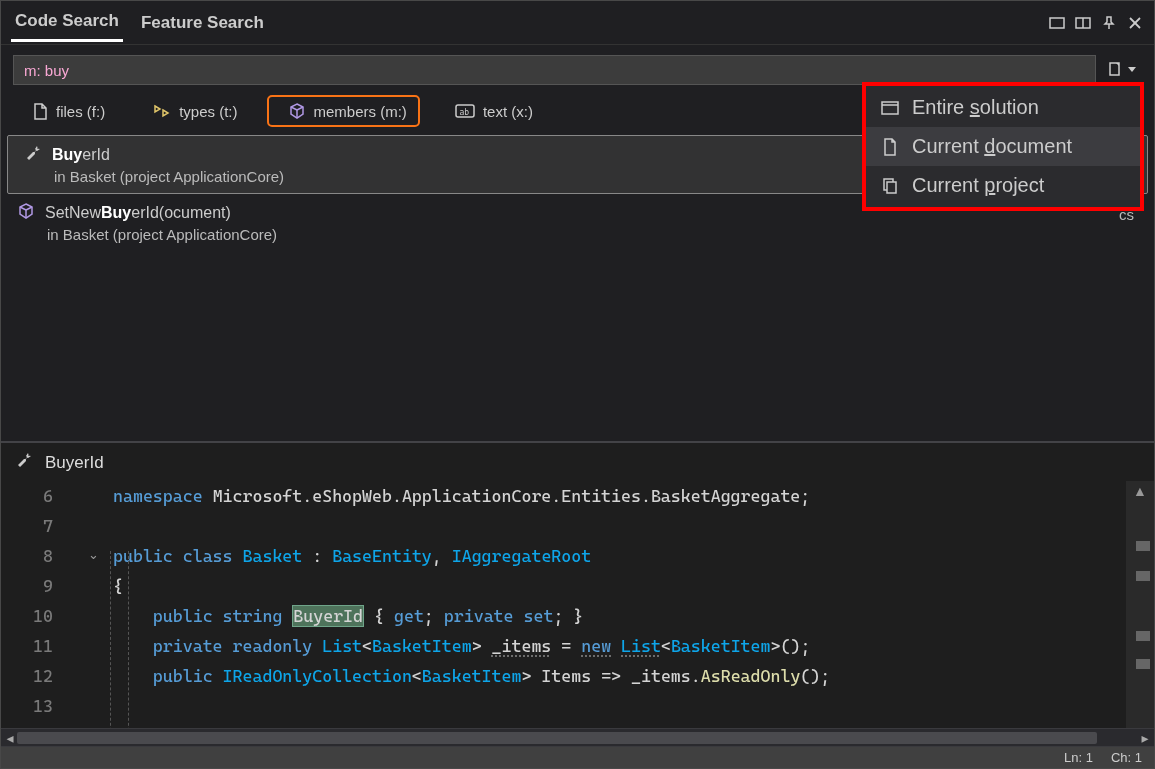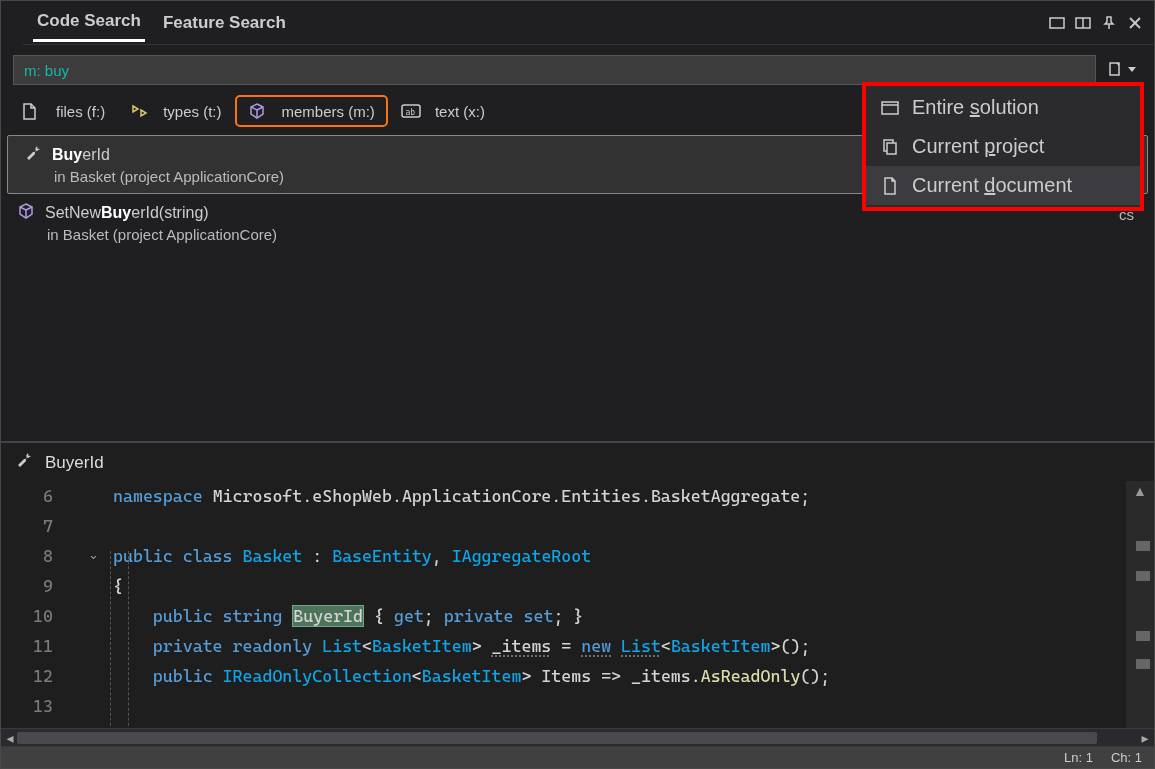--- a/index.html
+++ b/index.html
@@ -14,21 +14,20 @@
   border: 1px solid #484848;
   position: relative;
 }
 .header {
   display: flex;
   justify-content: space-between;
   align-items: center;
   height: 44px;
   padding: 0 10px;
   border-bottom: 1px solid #333;
-  margin-left: 22px;
 }
 .tabs { display: flex; gap: 14px; align-items: center; height: 100%; }
 .tab {
   font-size: 17px;
   font-weight: 600;
   color: #ccc;
   padding: 8px 4px;
   cursor: pointer;
 }
 .tab.active { border-bottom: 3px solid #fff; }
@@ -37,52 +36,52 @@
 .search-row {
   display: flex;
   align-items: center;
   margin: 10px 12px 6px 12px;
 }
 .search-input {
   flex: 1;
   background: #3c3c3c;
   border: 1px solid #555;
   padding: 6px 10px;
-  color: #14b8a6;
+  color: #f9a8d4;
   font-size: 15px;
   height: 30px;
 }
 .search-filter-btn {
   display: flex;
   align-items: center;
   padding: 4px 6px;
   margin-left: 6px;
   cursor: pointer;
   color: #ccc;
 }
 .filter-row {
   display: flex;
-  gap: 2px;
+  gap: 18px;
   padding: 4px 10px 8px 10px;
   align-items: center;
 }
 .filter-chip {
   display: flex;
   align-items: center;
   gap: 8px;
   padding: 5px 11px;
   border-radius: 4px;
   cursor: pointer;
   font-size: 15px;
 }
 .filter-chip.selected {
   border: 2px solid #f97316;
   border-radius: 5px;
 }
-.chip-icon { width: 26px; height: 18px; display: inline-flex; align-items: center; justify-content: flex-start; }
+.chip-icon { width: 26px; height: 18px; display: inline-flex; align-items: center; justify-content: flex-end; }
 .results {
   padding: 0;
 }
 .result-item {
   padding: 8px 16px;
   display: flex;
   flex-direction: column;
   gap: 2px;
   cursor: pointer;
 }
@@ -308,54 +307,54 @@
   </div>
   <div class="result-item" style="position:relative">
     <div class="result-title-row">
       <span><svg width="18" height="18" viewBox="0 0 18 18">
             <path d="M9 2 L15 5 L15 12 L9 16 L3 12 L3 5 Z" fill="none" stroke="#b098e4" stroke-width="1.5"></path>
             <line x1="3" y1="5" x2="9" y2="8" stroke="#b098e4" stroke-width="1.5"></line>
             <line x1="15" y1="5" x2="9" y2="8" stroke="#b098e4" stroke-width="1.5"></line>
             <line x1="9" y1="8" x2="9" y2="16" stroke="#b098e4" stroke-width="1.5"></line>
           </svg></span>
       <span>
-        <span>SetNew</span><span class="b">Buy</span><span>erId(string)</span>
+        <span>SetNew</span><span class="b">Buy</span><span>erId(ocument)</span>
       </span>
     </div>
     <div class="result-sub">in Basket (project ApplicationCore)</div>
     <span class="badge-right" style="top:12px">cs</span>
   </div>
 </div>
 
 <div class="scope-popup">
   <div class="scope-item">
     <span class="scope-icon">
         <svg width="18" height="14" viewBox="0 0 18 14">
           <rect x="1" y="1" width="16" height="12" fill="none" stroke="#ccc" stroke-width="1.5"></rect>
           <line x1="1" y1="4" x2="17" y2="4" stroke="#ccc" stroke-width="1.5"></line>
         </svg>
       </span>
     <span><span>Entire </span><span class="u">s</span><span>olution</span></span>
   </div>
+  <div class="scope-item highlighted">
+    <span class="scope-icon">
+        <svg width="16" height="18" viewBox="0 0 16 18">
+          <path d="M3 1 L10 1 L13 4 L13 17 L3 17 Z M10 1 L10 4 L13 4" fill="none" stroke="#ccc" stroke-width="1.5"></path>
+        </svg>
+      </span>
+    <span><span>Current </span><span class="u">d</span><span>ocument</span></span>
+  </div>
   <div class="scope-item">
     <span class="scope-icon">
         <svg width="18" height="18" viewBox="0 0 18 18">
           <rect x="3" y="2" width="9" height="11" fill="none" stroke="#ccc" stroke-width="1.5"></rect>
           <rect x="6" y="5" width="9" height="11" fill="#2b2b2e" stroke="#ccc" stroke-width="1.5"></rect>
         </svg>
       </span>
     <span><span>Current </span><span class="u">p</span><span>roject</span></span>
-  </div>
-  <div class="scope-item highlighted">
-    <span class="scope-icon">
-        <svg width="16" height="18" viewBox="0 0 16 18">
-          <path d="M3 1 L10 1 L13 4 L13 17 L3 17 Z M10 1 L10 4 L13 4" fill="none" stroke="#ccc" stroke-width="1.5"></path>
-        </svg>
-      </span>
-    <span><span>Current </span><span class="u">d</span><span>ocument</span></span>
   </div>
 </div>
 
 <div class="preview-panel">
   <div class="preview-header">
     <span><svg width="18" height="18" viewBox="0 0 18 18">
           <path d="M13 2 a4 4 0 0 1 -4 6 L3 14 L5 16 L11 10 a4 4 0 0 1 5 -5 L13 7 L11 5 Z" fill="#ccc"></path>
         </svg></span>
     <span>BuyerId</span>
   </div>

